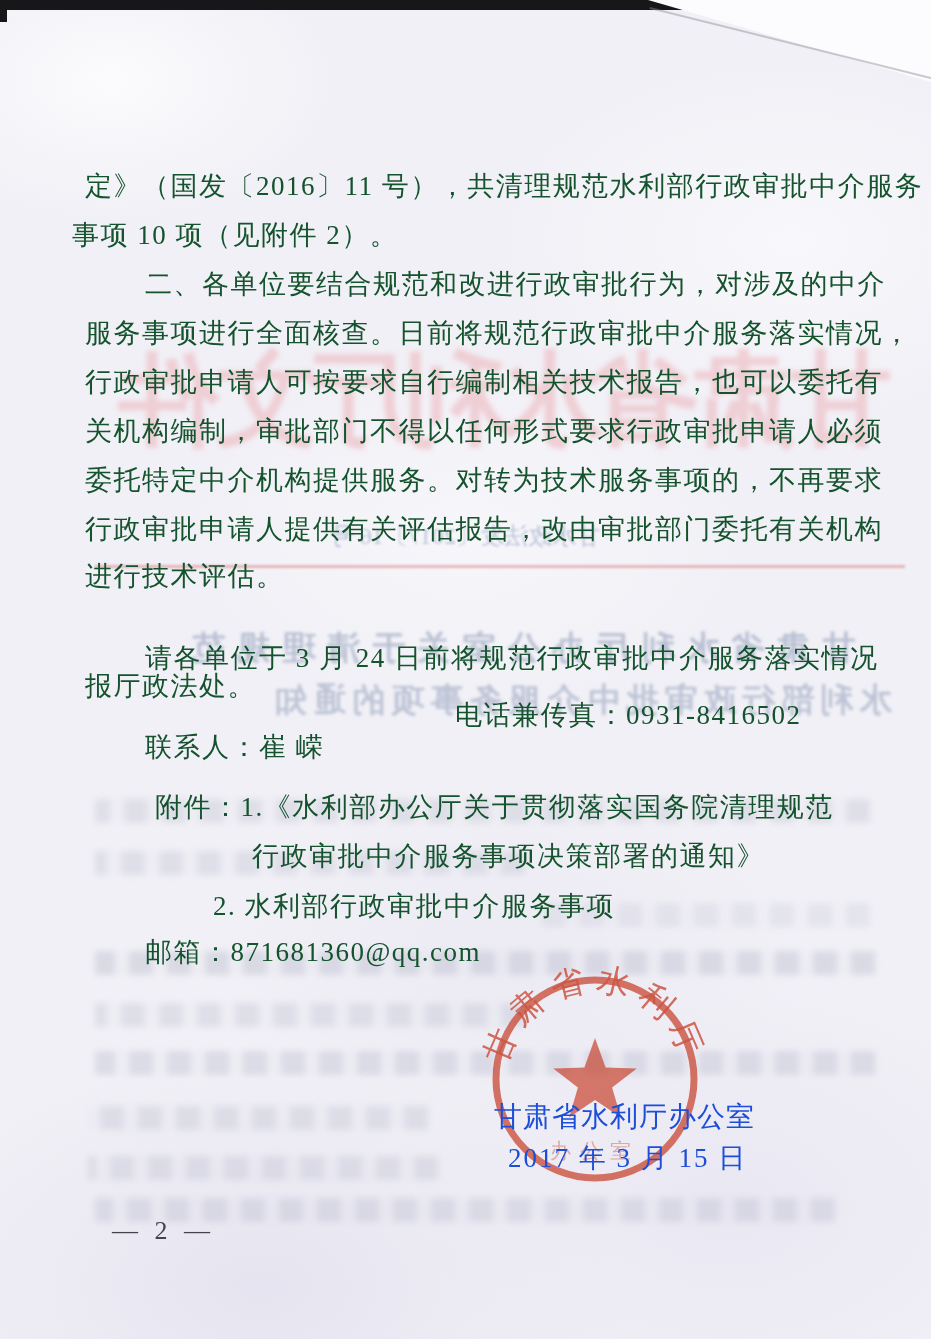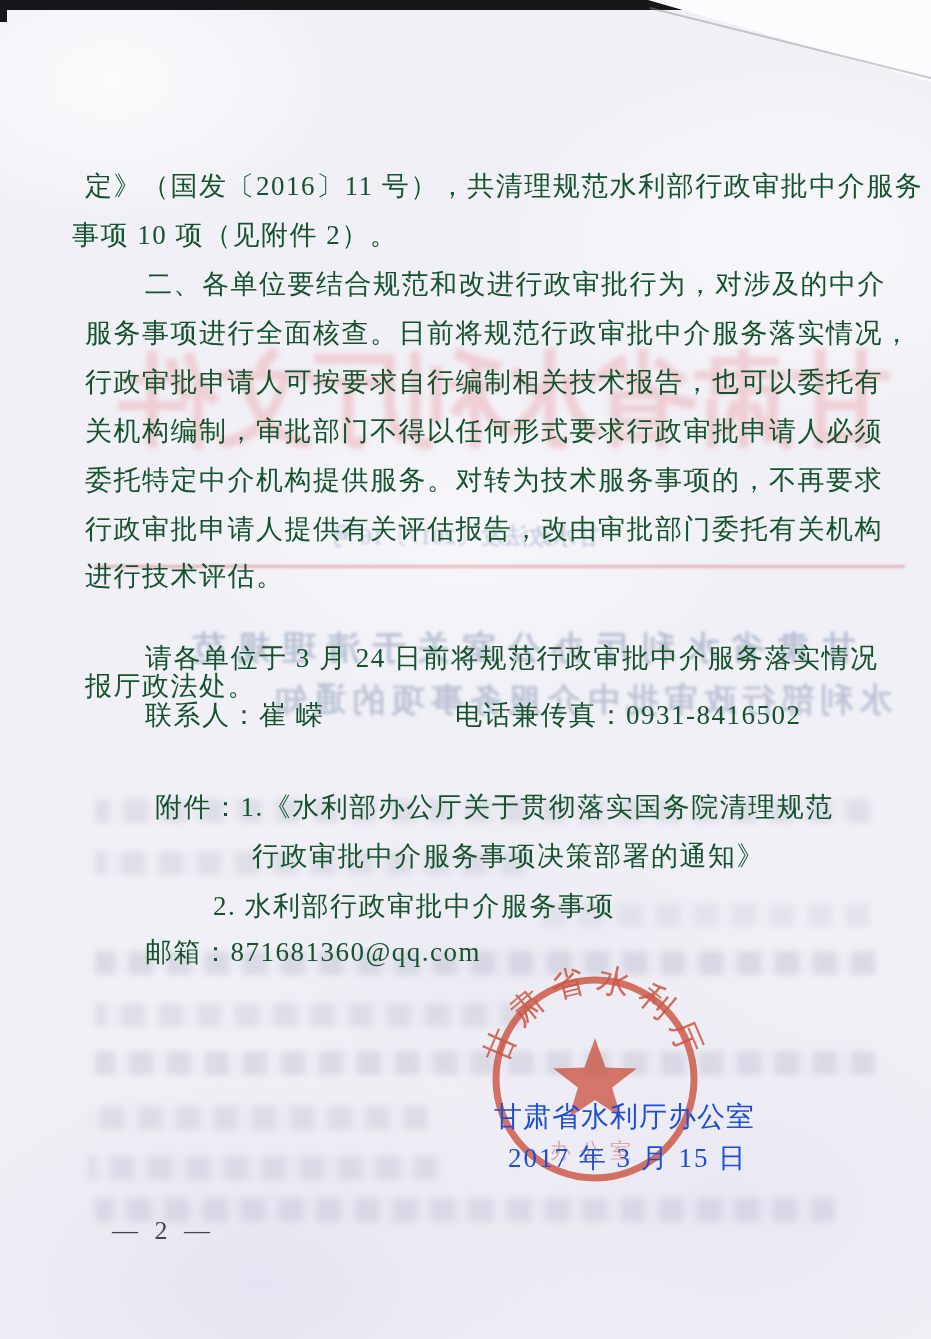--- a/index.html
+++ b/index.html
@@ -81,21 +81,21 @@
 <div class="line" style="top:266px;left:145px;">二、各单位要结合规范和改进行政审批行为，对涉及的中介</div>
 <div class="line" style="top:315px;left:85px;">服务事项进行全面核查。日前将规范行政审批中介服务落实情况，</div>
 <div class="line" style="top:364px;left:85px;">行政审批申请人可按要求自行编制相关技术报告，也可以委托有</div>
 <div class="line" style="top:413px;left:85px;">关机构编制，审批部门不得以任何形式要求行政审批申请人必须</div>
 <div class="line" style="top:462px;left:85px;">委托特定中介机构提供服务。对转为技术服务事项的，不再要求</div>
 <div class="line" style="top:511px;left:85px;">行政审批申请人提供有关评估报告，改由审批部门委托有关机构</div>
 <div class="line" style="top:558px;left:85px;">进行技术评估。</div>
 <div class="line" style="top:604px;left:145px;margin-top:36px;">请各单位于 3 月 24 日前将规范行政审批中介服务落实情况</div>
 <div class="line" style="top:668px;left:85px;">报厅政法处。</div>
 
-<div class="line" style="top:697px;left:145px;">联系人：崔 嵘</div>
+<div class="line" style="top:729px;left:145px;">联系人：崔 嵘</div>
 <div class="line" style="top:697px;left:455px;">电话兼传真：0931-8416502</div>
 
 <div class="line" style="top:789px;left:145px;margin-left:10px;">附件：1.《水利部办公厅关于贯彻落实国务院清理规范</div>
 <div class="line" style="top:838px;left:252px;">行政审批中介服务事项决策部署的通知》</div>
 <div class="line" style="top:888px;left:213px;">2. 水利部行政审批中介服务事项</div>
 <div class="line" style="top:934px;left:145px;">邮箱：871681360@qq.com</div>
 
 <svg class="seal" style="left:482px;top:966px;" width="226" height="226" viewBox="0 0 226 226">
   <circle cx="113" cy="113" r="99" fill="none" stroke="#c8452f" stroke-width="7" opacity="0.82"></circle>
   <defs>

